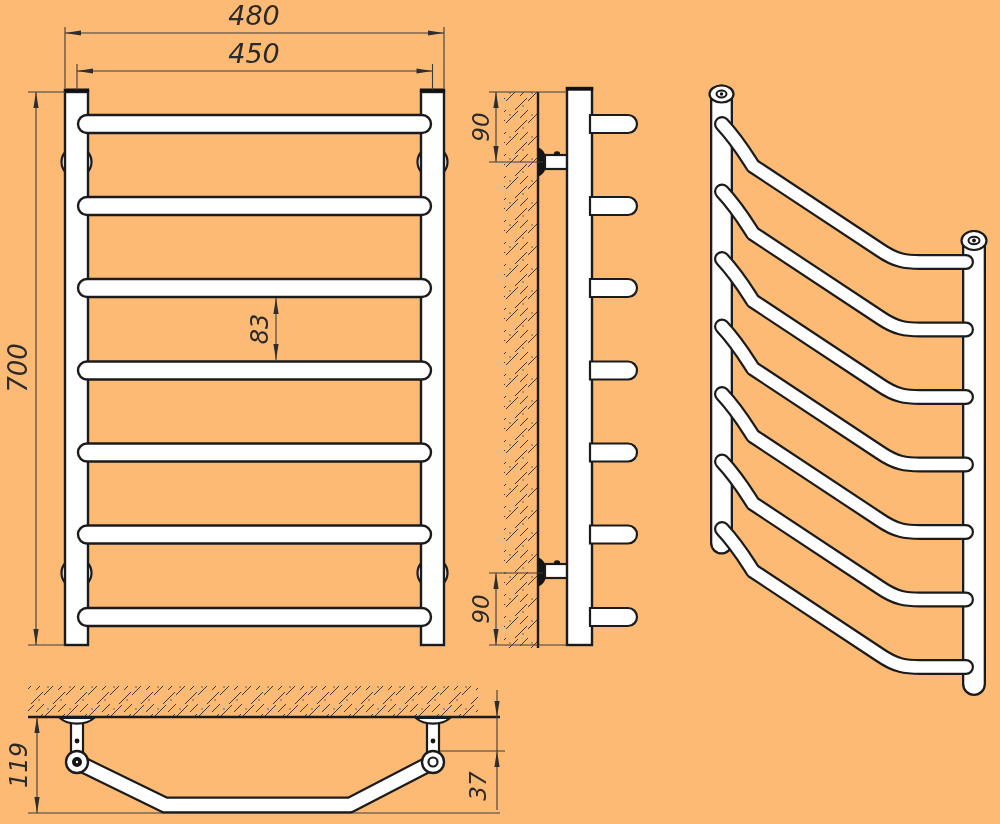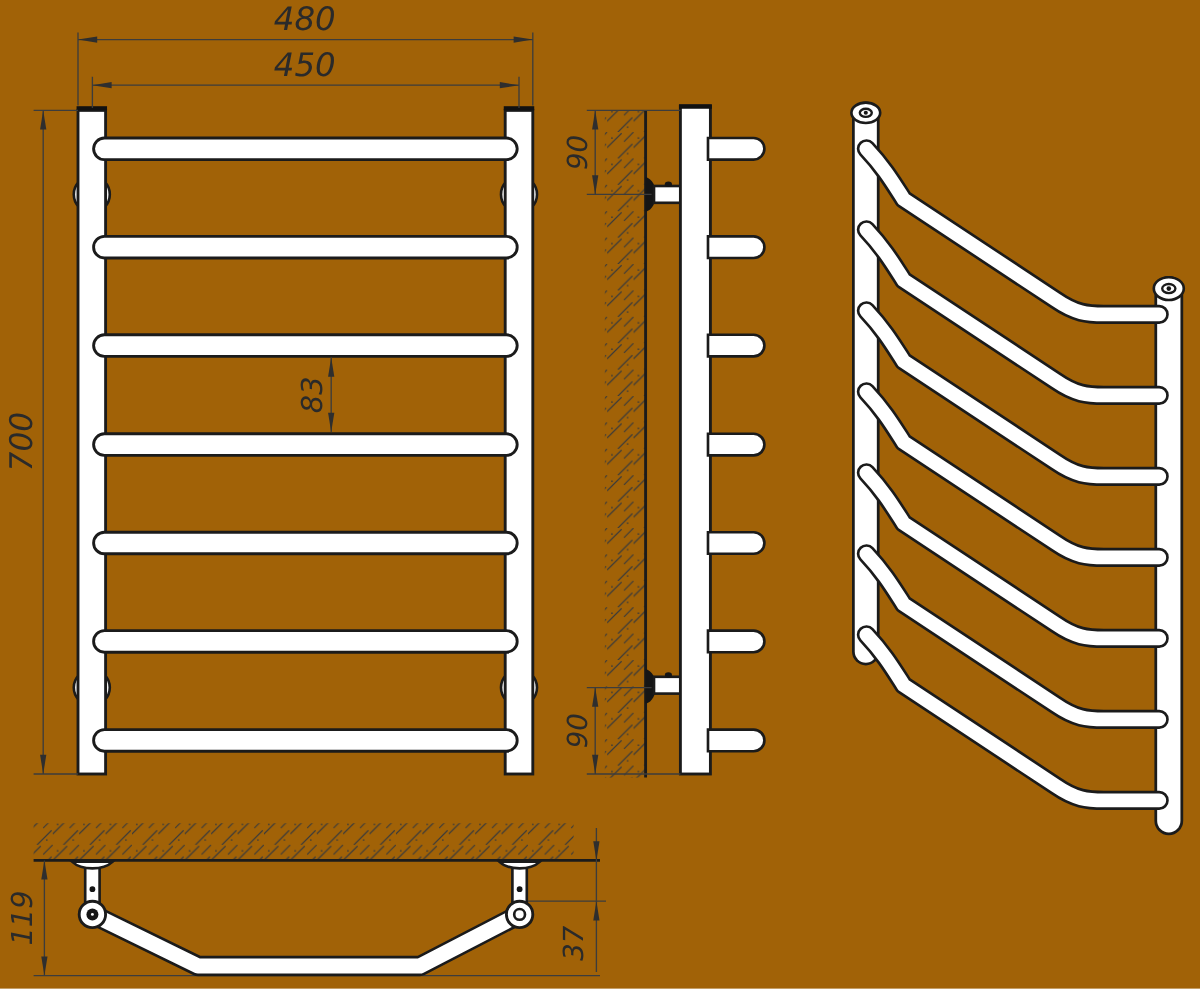--- a/index.html
+++ b/index.html
@@ -1,16 +1,16 @@
 <!DOCTYPE html>
 <html><head>
 <meta charset="utf-8">
 <style>
   html,body{margin:0;padding:0;background:#ffffff;}
-  .stage{width:1000px;height:824px;background:#a16207;position:relative;overflow:hidden;}
+  .stage{width:1000px;height:824px;background:#fdba74;position:relative;overflow:hidden;}
   svg{display:block;}
   .fw{fill:#fff;stroke:#1b1b1b;stroke-width:2.4;}
   .fw2{fill:#fff;stroke:#1b1b1b;stroke-width:2.2;}
   .ln{stroke:#1b1b1b;stroke-width:2.4;fill:none;}
   .hv{stroke:#111;stroke-width:3.4;fill:none;}
   .dim{stroke:#3c3c3c;stroke-width:1.1;fill:none;}
   .arr{fill:#2e2e2e;stroke:none;}
   .dk{fill:#151515;stroke:none;}
   .tube-b{stroke:#1b1b1b;fill:none;stroke-linecap:round;stroke-linejoin:round;}
   .tube-w{stroke:#fff;fill:none;stroke-linecap:round;stroke-linejoin:round;}

